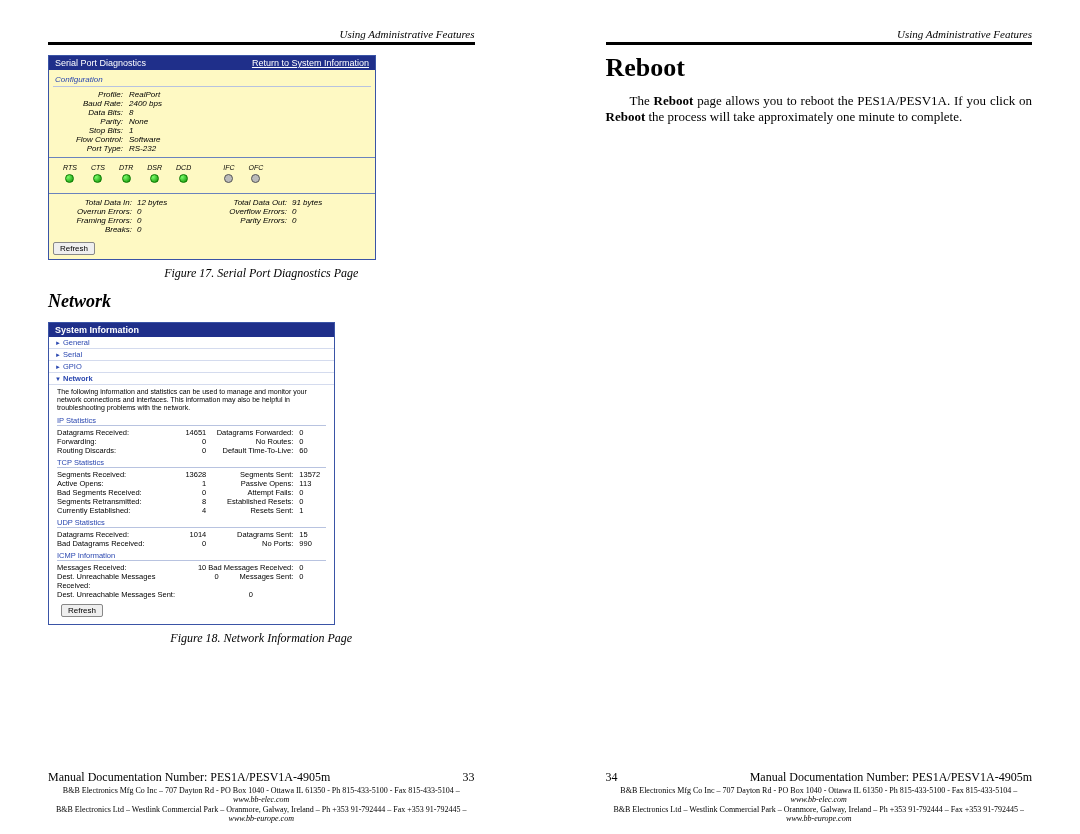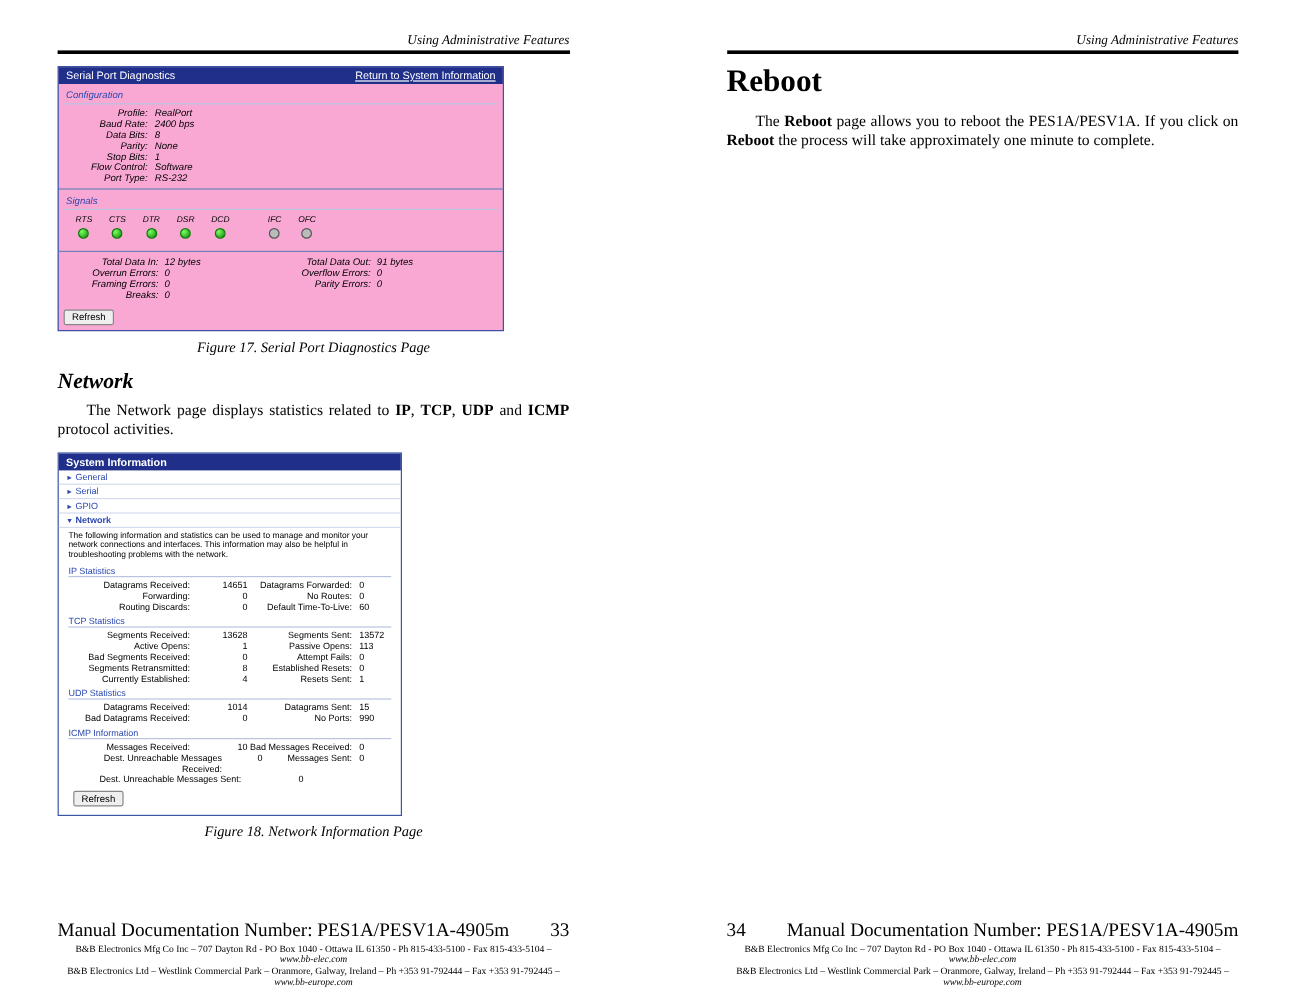--- a/index.html
+++ b/index.html
@@ -67,35 +67,35 @@
     line-height: 1.25;
   }
   .indent { text-indent: 24px; }
   .footer {
     margin-top: auto;
     font-size: 11px;
   }
   .foot-row1 {
     display: flex;
     justify-content: space-between;
-    font-size: 16px;
+    font-size: 12px;
     margin-bottom: 1px;
   }
   .foot-small {
     text-align: center;
     font-size: 8px;
     line-height: 1.2;
   }
   .foot-small .it { font-style: italic; }
 
   
   .ui-box {
     border: 1px solid #3a54a6;
-    width: 372px;
-    background: #f9a8d4;
+    width: 328px;
+    background: #fef9c3;
     font-family: Arial, Helvetica, sans-serif;
     font-size: 8px;
   }
   .ui-titlebar {
     background: #1f2f8a;
     color: #fff;
     display: flex;
     justify-content: space-between;
     padding: 2px 6px;
     font-size: 9px;
@@ -163,21 +163,21 @@
   .nav-item .tri::before { content:"►"; font-size:6px;}
   .ui2-body { padding: 3px 8px; }
   .ui2-desc { font-size: 7px; margin-bottom: 4px; line-height:1.15;}
   .stat-hd {
     color: #2a47b0;
     border-bottom: 1px solid #b8c3e0;
     margin: 3px 0 2px 0;
     font-size: 7.5px;
   }
   .stat-row { display: flex; }
-  .stat-row .sk { width: 130px; text-align: right; padding-right: 16px;}
+  .stat-row .sk { width: 130px; padding-right: 16px;}
   .stat-row .sv { width: 36px; text-align: right; }
   .stat-row .sk2 { width: 104px; text-align: right; padding-right: 6px;}
   .stat-row .sv2 { width: 30px; }
 
 </style>
 </head>
 <body>
 
 <div class="pages">
 
@@ -218,21 +218,20 @@
           <div class="kv-row">
                 <span class="k">Flow Control:</span>
                 <span class="v">Software</span>
               </div>
           <div class="kv-row">
                 <span class="k">Port Type:</span>
                 <span class="v">RS-232</span>
               </div>
         </div>
         <div class="ui-section">
-          <div class="ui-section-hd">Signals</div>
           <div class="led-row">
             <div class="led-col">
                   <div class="led-name">RTS</div>
                   <div class="led on"></div>
                 </div>
             <div class="led-col">
                   <div class="led-name">CTS</div>
                   <div class="led on"></div>
                 </div>
             <div class="led-col">
@@ -273,23 +272,20 @@
           <div class="kv2">
             <div class="col"><span class="k">Breaks:</span><span>0</span></div>
           </div>
         </div>
         <button class="btn-refresh">Refresh</button>
       </div>
       <div class="fig-cap">Figure 17.  Serial Port Diagnostics Page</div>
     </div>
 
     <div class="h2">Network</div>
-    <p class="para indent">
-      <span>The Network page displays statistics related to </span><b>IP</b>, <b>TCP</b>, <b>UDP</b><span> and </span><b>ICMP</b><span> protocol activities.</span>
-    </p>
 
     <div class="fig" style="margin-top:10px">
       <div class="ui2">
         <div class="ui2-title">System Information</div>
         <div class="nav-item"><span class="tri"></span><span>General</span></div>
         <div class="nav-item"><span class="tri"></span><span>Serial</span></div>
         <div class="nav-item"><span class="tri"></span><span>GPIO</span></div>
         <div class="nav-item open"><span class="tri"></span><b>Network</b></div>
         <div class="ui2-body">
           <div class="ui2-desc">The following information and statistics can be used to manage and monitor your network connections and interfaces. This information may also be helpful in troubleshooting problems with the network.</div>

